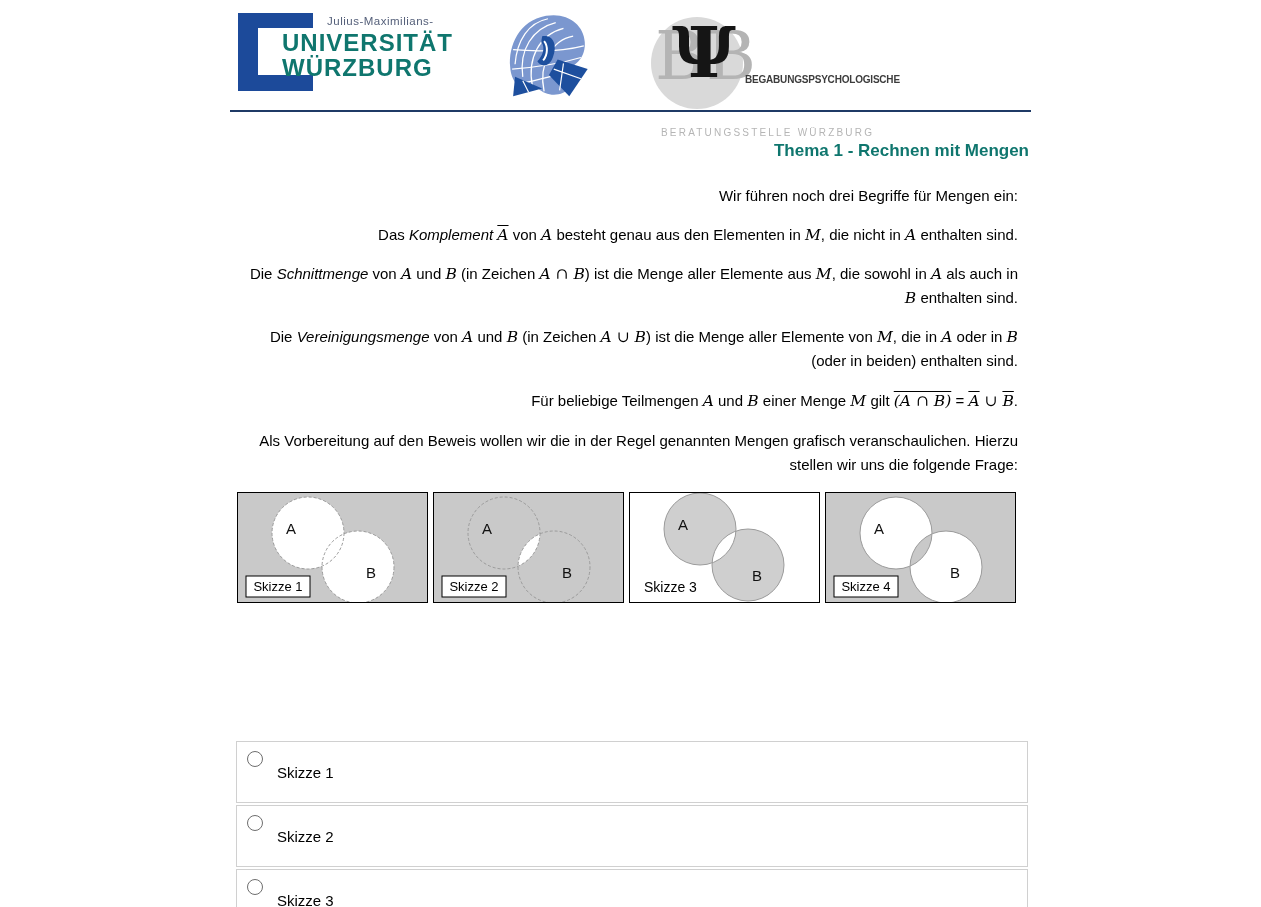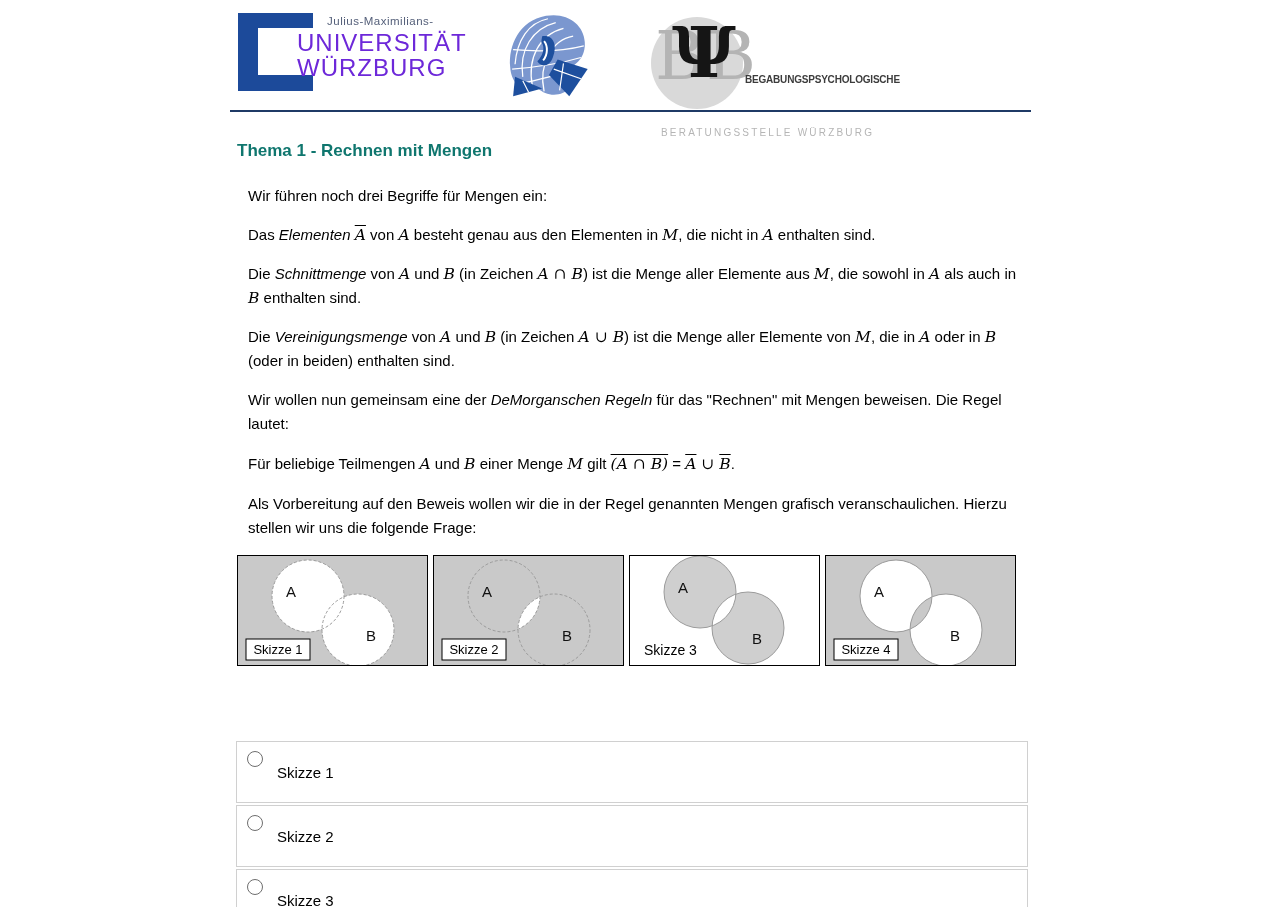--- a/index.html
+++ b/index.html
@@ -1,24 +1,24 @@
 <!DOCTYPE html>
 <html><head>
 <meta charset="utf-8">
 <style>
   html,body{margin:0;padding:0;}
   .page{position:relative;width:1179px;height:907px;overflow:hidden;background:#ffffff;
-        font-family:"Liberation Sans",sans-serif;color:#000;}
+        font-family:"Liberation Sans",sans-serif;color:#000;text-align:right;}
 
   
   .header{position:absolute;left:0;top:0;width:1261px;height:112px;}
   .uw-mark{position:absolute;left:238px;top:13px;width:75px;height:78px;background:#1c4a9a;}
   .uw-mark-notch{position:absolute;left:20px;top:15px;width:55px;height:47px;background:#ffffff;}
   .uw-small{position:absolute;left:327px;top:15px;font-size:11.5px;letter-spacing:.5px;color:#55607a;}
-  .uw-big{position:absolute;font-size:24px;font-weight:normal;color:#6d28d9;letter-spacing:1px;line-height:24px;margin-left:15px;}
+  .uw-big{position:absolute;font-size:24px;font-weight:bold;color:#0f766e;letter-spacing:1px;line-height:24px;}
   .uw-big.l1{left:282px;top:31px;}
   .uw-big.l2{left:282px;top:56px;}
   .mosaic{position:absolute;left:503px;top:11px;}
   .bpb-circle{position:absolute;left:651px;top:17px;width:92px;height:92px;border-radius:50%;background:#d9d9d9;}
   .bpb-b{position:absolute;top:22px;font-family:"DejaVu Serif",serif;font-size:68px;line-height:68px;color:#b4b4b4;}
   .bpb-b.left{left:655px;}
   .bpb-b.right{left:706px;}
   .bpb-psi{position:absolute;left:672px;top:18px;font-family:"DejaVu Serif",serif;font-weight:bold;
            font-size:70px;line-height:70px;color:#151515;z-index:2;}
   .bpb-t1{position:absolute;left:745px;top:74px;font-size:10px;font-weight:bold;color:#3c3c3c;letter-spacing:-0.2px;}
@@ -96,27 +96,26 @@
 
     <div class="rule"></div>
   </div>
 
   <div class="content">
 
     <h1>Thema 1 - Rechnen mit Mengen</h1>
 
     <p><span>Wir führen noch drei Begriffe für Mengen ein:</span></p>
 
-    <p><span>Das </span><em class="it">Elementen</em><span> </span><span class="mvar ovl">A</span><span> von </span><span class="mvar">A</span><span> besteht genau aus den Elementen in </span><span class="mvar">M</span><span>, die nicht in </span><span class="mvar">A</span><span> enthalten sind.</span></p>
+    <p><span>Das </span><em class="it">Komplement</em><span> </span><span class="mvar ovl">A</span><span> von </span><span class="mvar">A</span><span> besteht genau aus den Elementen in </span><span class="mvar">M</span><span>, die nicht in </span><span class="mvar">A</span><span> enthalten sind.</span></p>
 
     <p><span>Die </span><em class="it">Schnittmenge</em><span> von </span><span class="mvar">A</span><span> und </span><span class="mvar">B</span><span> (in Zeichen </span><span class="mvar">A ∩ B</span><span>) ist die Menge aller Elemente aus </span><span class="mvar">M</span><span>, die sowohl in </span><span class="mvar">A</span><span> als auch in </span><span class="mvar">B</span><span> enthalten sind.</span></p>
 
     <p><span>Die </span><em class="it">Vereinigungsmenge</em><span> von </span><span class="mvar">A</span><span> und </span><span class="mvar">B</span><span> (in Zeichen </span><span class="mvar">A ∪ B</span><span>) ist die Menge aller Elemente von </span><span class="mvar">M</span><span>, die in </span><span class="mvar">A</span><span> oder in </span><span class="mvar">B</span><span> (oder in beiden) enthalten sind.</span></p>
 
-    <p><span>Wir wollen nun gemeinsam eine der </span><em class="it">DeMorganschen Regeln</em><span> für das "Rechnen" mit Mengen beweisen. Die Regel lautet:</span></p>
 
     <p class="f"><span>Für beliebige Teilmengen </span><span class="mvar">A</span><span> und </span><span class="mvar">B</span><span> einer Menge </span><span class="mvar">M</span><span> gilt </span><span class="mvar ovl">(A ∩ B)</span><span> = </span><span class="mvar ovl">A</span><span class="mvar"> ∪ </span><span class="mvar ovl">B</span><span>.</span></p>
 
     <p><span>Als Vorbereitung auf den Beweis wollen wir die in der Regel genannten Mengen grafisch veranschaulichen. Hierzu stellen wir uns die folgende Frage:</span></p>
 
 
     <div class="sketch-row">
 
       <div class="sketch">
         <svg width="189" height="109" viewBox="0 0 189 109">

